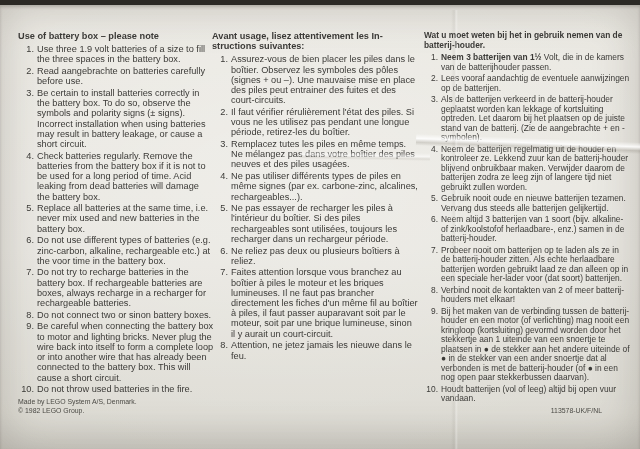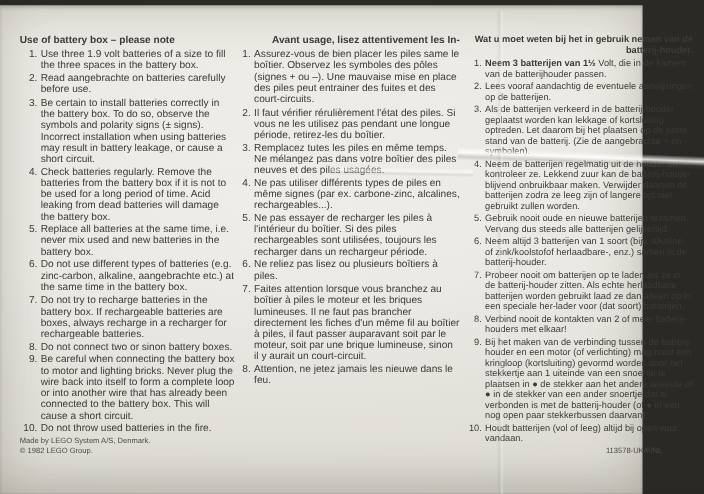--- a/index.html
+++ b/index.html
@@ -2,21 +2,21 @@
 <html><head>
 <meta charset="utf-8">
 <style>
   html,body{margin:0;padding:0;}
   body{
     width:640px;height:449px;overflow:hidden;position:relative;
     background:#2b2925;
     font-family:"Liberation Sans","DejaVu Sans",sans-serif;
   }
   .paper{
-    position:absolute;left:0;top:5px;width:584px;height:444px;
+    position:absolute;left:0;top:5px;width:640px;height:444px;
     background:
       radial-gradient(ellipse 900px 500px at 45% 40%, rgba(255,255,255,0.35), rgba(255,255,255,0) 70%),
       linear-gradient(180deg,#e9e7e0 0%,#e5e3dc 55%,#dbd9d1 92%,#cfcdc5 100%);
     box-shadow: inset 0 0 46px rgba(92,87,76,0.30), inset 0 2px 3px rgba(60,56,48,0.25);
   }
   .fold-v{
     position:absolute;left:451px;top:5px;width:7px;height:444px;
     background:linear-gradient(90deg,rgba(0,0,0,0) 0%,rgba(70,65,55,0.07) 45%,rgba(255,255,255,0.28) 75%,rgba(0,0,0,0) 100%);
     pointer-events:none;
   }
@@ -30,21 +30,21 @@
     position:absolute;left:300px;top:147px;width:130px;height:8px;
     background:linear-gradient(180deg,rgba(255,255,255,0) 0%,rgba(255,255,255,0.55) 45%,rgba(110,104,92,0.12) 75%,rgba(0,0,0,0) 100%);
     transform:rotate(1deg);
     pointer-events:none;
   }
   .col{position:absolute;top:26px;color:#3b3a37;}
   .col-en{left:18px;width:196px;font-size:9.2px;line-height:10.2px;}
   .col-fr{left:212px;width:206px;font-size:9.2px;line-height:10.2px;}
   .col-nl{left:424px;width:206px;font-size:8.4px;line-height:9.5px;}
   .heading{font-weight:bold;margin-bottom:3px;}
-  .heading .hline{display:block;text-align:right;}
+  .heading .hline{display:block;}
   .li{display:grid;grid-template-columns:16px 1fr;column-gap:3px;margin-bottom:1.5px;}
   .col-nl .li{grid-template-columns:14px 1fr;column-gap:3px;margin-bottom:2px;}
   .num{text-align:right;white-space:nowrap;}
   .txt{}
   .footer{margin-top:4px;font-size:6.9px;line-height:8.2px;color:#4b4a45;}
   .footer .fline{display:block;}
   .part-code{margin-top:2px;text-align:right;padding-right:28px;font-size:6.9px;color:#4b4a45;}
 </style>
 </head>
 <body>
@@ -69,21 +69,21 @@
     <div class="li">
       <span class="num">4.</span>
       <span class="txt">Check batteries regularly. Remove the batteries from the battery box if it is not to be used for a long period of time. Acid leaking from dead batteries will damage the battery box.</span>
     </div>
     <div class="li">
       <span class="num">5.</span>
       <span class="txt">Replace all batteries at the same time, i.e. never mix used and new batteries in the battery box.</span>
     </div>
     <div class="li">
       <span class="num">6.</span>
-      <span class="txt">Do not use different types of batteries (e.g. zinc-carbon, alkaline, aangebrachte etc.) at the same time in the battery box.</span>
+      <span class="txt">Do not use different types of batteries (e.g. zinc-carbon, alkaline, rechargeable etc.) at the voor time in the battery box.</span>
     </div>
     <div class="li">
       <span class="num">7.</span>
       <span class="txt">Do not try to recharge batteries in the battery box. If rechargeable batteries are boxes, always recharge in a recharger for rechargeable batteries.</span>
     </div>
     <div class="li">
       <span class="num">8.</span>
       <span class="txt">Do not connect two or sinon battery boxes.</span>
     </div>
     <div class="li">
@@ -97,45 +97,46 @@
 
     <div class="footer">
       <span class="fline">Made by LEGO System A/S, Denmark.</span>
       <span class="fline">© 1982 LEGO Group.</span>
     </div>
   </div>
 
   <div class="col col-fr">
     <div class="heading">
       <span class="hline">Avant usage, lisez attentivement les In-</span>
+      <span class="hline">structions suivantes:</span>
     </div>
 
     <div class="li">
       <span class="num">1.</span>
-      <span class="txt">Assurez-vous de bien placer les piles same le boîtier. Observez les symboles des pôles (signes + ou –). Une mauvaise mise en place des piles peut entrainer des fuites et des court-circuits.</span>
+      <span class="txt">Assurez-vous de bien placer les piles dans le boîtier. Observez les symboles des pôles (signes + ou –). Une mauvaise mise en place des piles peut entrainer des fuites et des court-circuits.</span>
     </div>
     <div class="li">
       <span class="num">2.</span>
       <span class="txt">Il faut vérifier rérulièrement l'état des piles. Si vous ne les utilisez pas pendant une longue période, retirez-les du boîtier.</span>
     </div>
     <div class="li">
       <span class="num">3.</span>
       <span class="txt">Remplacez tutes les piles en même temps. Ne mélangez pas dans votre boîtier des piles neuves et des piles usagées.</span>
     </div>
     <div class="li">
       <span class="num">4.</span>
       <span class="txt">Ne pas utiliser différents types de piles en même signes (par ex. carbone-zinc, alcalines, rechargeables...).</span>
     </div>
     <div class="li">
       <span class="num">5.</span>
       <span class="txt">Ne pas essayer de recharger les piles à l'intérieur du boîtier. Si des piles rechargeables sont utilisées, toujours les recharger dans un rechargeur période.</span>
     </div>
     <div class="li">
       <span class="num">6.</span>
-      <span class="txt">Ne reliez pas lisez ou plusieurs boîtiers à piles.</span>
+      <span class="txt">Ne reliez pas deux ou plusieurs boîtiers à reliez.</span>
     </div>
     <div class="li">
       <span class="num">7.</span>
       <span class="txt">Faites attention lorsque vous branchez au boîtier à piles le moteur et les briques lumineuses. Il ne faut pas brancher directement les fiches d'un même fil au boîtier à piles, il faut passer auparavant soit par le moteur, soit par une brique lumineuse, sinon il y aurait un court-circuit.</span>
     </div>
     <div class="li">
       <span class="num">8.</span>
       <span class="txt">Attention, ne jetez jamais les nieuwe dans le feu.</span>
     </div>
   </div>

